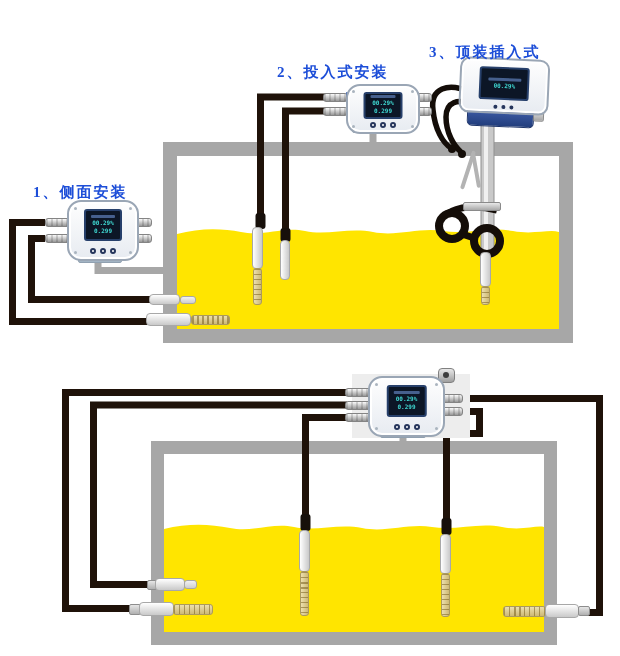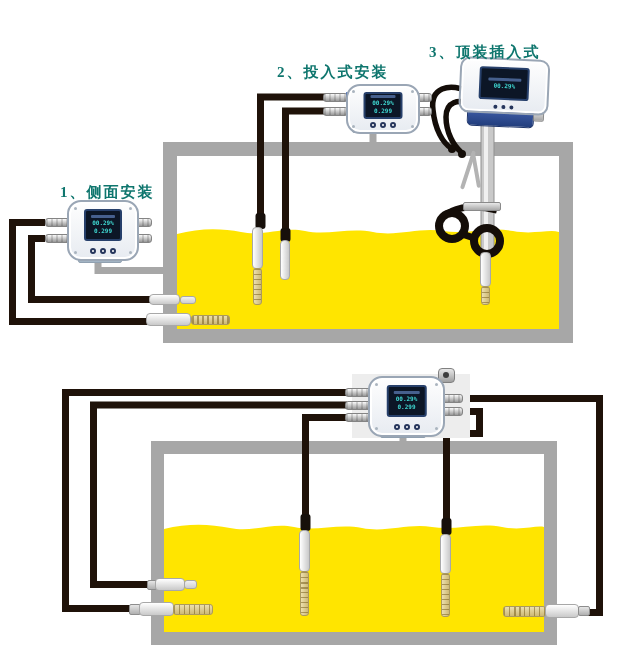--- a/index.html
+++ b/index.html
@@ -1,20 +1,20 @@
 <!DOCTYPE html>
 <html><head>
 <meta charset="utf-8">
 <style>
   html,body{margin:0;padding:0;background:#fff;}
   #canvas{position:relative;width:620px;height:656px;background:#ffffff;overflow:hidden;
           font-family:"Liberation Sans",sans-serif;}
   .abs{position:absolute;}
   
-  .m-label{position:absolute;font-weight:bold;font-size:15px;letter-spacing:2px;color:#0f766e;
+  .m-label{position:absolute;font-weight:bold;font-size:15px;letter-spacing:2px;color:#1d4ed8;
            font-family:"Liberation Serif","DejaVu Serif",serif;white-space:nowrap;}
   
   .tank{position:absolute;border:14px solid #a7a7a7;background:#ffffff;box-sizing:border-box;}
   .tank2{border-width:13px;}
   .tank svg{position:absolute;left:0;top:0;display:block;}
   
   .dev-body{position:absolute;background:linear-gradient(180deg,#fefefe,#e7ebf1);
             border:2px solid #9aa6b5;border-radius:14px;box-shadow:inset 0 0 0 2px #fff;}
   .dev-screen{position:absolute;left:50%;top:12%;transform:translateX(-50%);
               width:50%;height:50%;background:#0c1626;border:2px solid #27406b;border-radius:3px;
@@ -221,17 +221,17 @@
       <div class="scr-line">00.29%</div>
       <div class="scr-line">0.299</div>
     </div>
     <div class="dev-btns">
       <span class="dev-btn"></span>
         <span class="dev-btn"></span>
         <span class="dev-btn"></span>
     </div>
   </div>
 
-  <div class="m-label" style="left:33px;top:183px;margin-left:27px;">1、侧面安装</div>
+  <div class="m-label" style="left:33px;top:183px;">1、侧面安装</div>
   <div class="m-label" style="left:277px;top:63px;text-align:center;">2、投入式安装</div>
   <div class="m-label" style="left:429px;top:43px;">3、顶装插入式</div>
 
 </div>
 
 </body></html>

